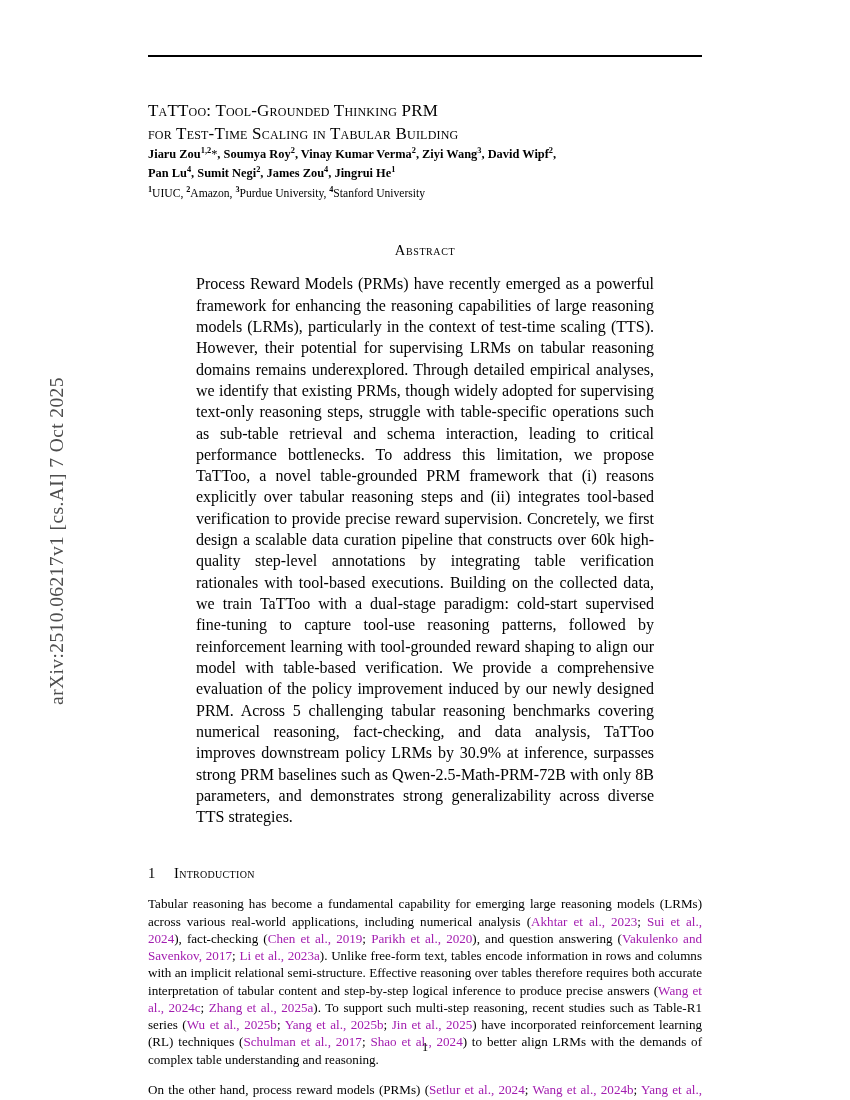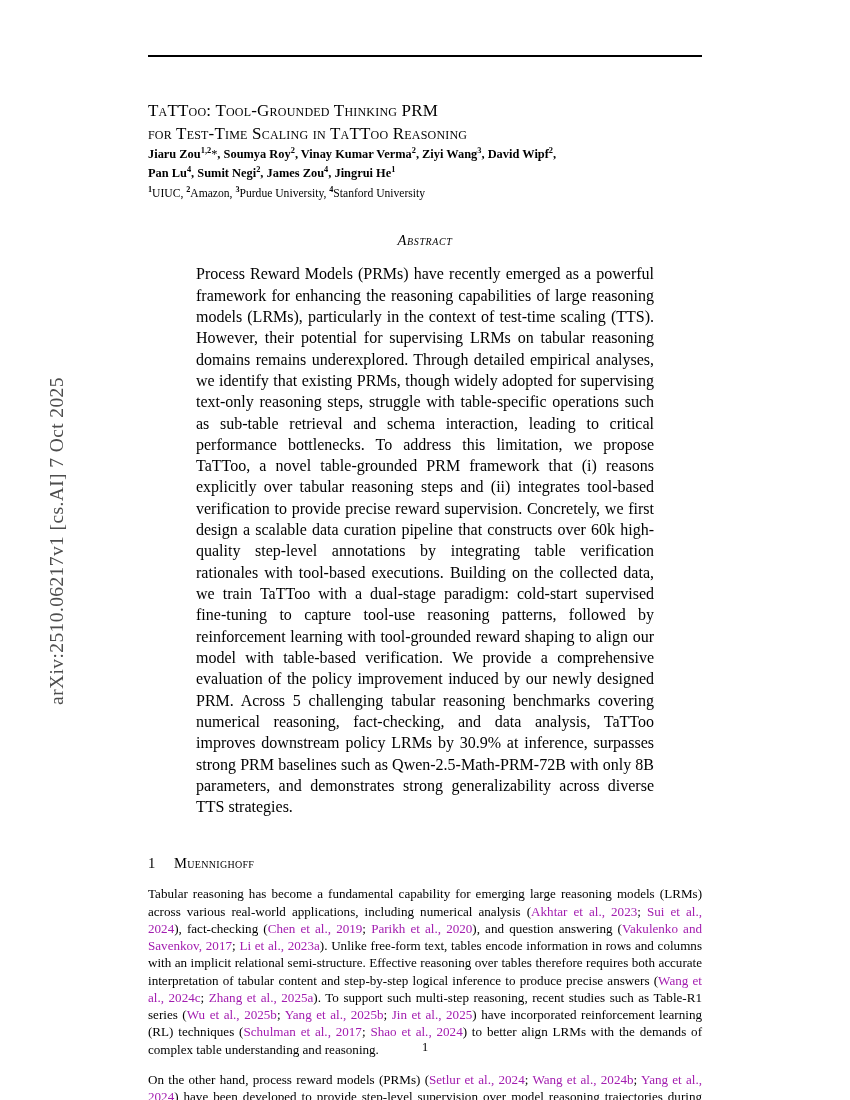--- a/index.html
+++ b/index.html
@@ -72,26 +72,25 @@
   .authors .star { font-weight: normal; }
   .affil {
     font-size: 11.6px;
     font-weight: normal;
     line-height: 1.45;
     margin-top: 1px;
   }
   .affil sup { font-size: 8.2px; }
 
   .abstract-head {
-    margin-top: 30px;
+    margin-top: 40px;
     text-align: center;
     font-variant: small-caps;
     font-size: 14.6px;
     letter-spacing: 0.6px;
-    font-style: italic;
   }
 
   .abstract-body {
     margin: 14px 48px 14px 48px;
     font-size: 16px;
     line-height: 1.333;
     text-align: justify;
     text-justify: inter-word;
     hyphens: manual;
   }
@@ -174,35 +173,35 @@
 <div class="page">
 
   <div class="arxiv-stamp">arXiv:2510.06217v1  [cs.AI]  7 Oct 2025</div>
 
   <div class="top-rule"></div>
 
   <div class="column">
 
     <h1 class="title">
       <span class="ln">TaTToo: Tool-Grounded Thinking PRM</span>
-      <span class="ln">for Test-Time Scaling in TaTToo Reasoning</span>
+      <span class="ln">for Test-Time Scaling in Tabular Building</span>
     </h1>
 
     <div class="authors">
       <div>Jiaru Zou<sup>1,2</sup><span class="star">*</span>, Soumya Roy<sup>2</sup>, Vinay Kumar Verma<sup>2</sup>, Ziyi Wang<sup>3</sup>, David Wipf<sup>2</sup>,</div>
       <div>Pan Lu<sup>4</sup>, Sumit Negi<sup>2</sup>, James Zou<sup>4</sup>, Jingrui He<sup>1</sup></div>
       <div class="affil"><sup>1</sup>UIUC, <sup>2</sup>Amazon, <sup>3</sup>Purdue University, <sup>4</sup>Stanford University</div>
     </div>
 
     <div class="abstract-head">Abstract</div>
 
     <div class="abstract-body">Process Reward Models (PRMs) have recently emerged as a powerful framework for enhancing the reasoning capabilities of large reasoning models (LRMs), particularly in the context of test-time scaling (TTS). However, their potential for supervising LRMs on tabular reasoning domains remains underexplored. Through detailed empirical analyses, we identify that existing PRMs, though widely adopted for supervising text-only reasoning steps, struggle with table-specific operations such as sub-table retrieval and schema interaction, leading to critical performance bottlenecks. To address this limitation, we propose TaTToo, a novel table-grounded PRM framework that (i) reasons explicitly over tabular reasoning steps and (ii) integrates tool-based verification to provide precise reward supervision. Concretely, we first design a scalable data curation pipeline that constructs over 60k high-quality step-level annotations by integrating table verification rationales with tool-based executions. Building on the collected data, we train TaTToo with a dual-stage paradigm: cold-start supervised fine-tuning to capture tool-use reasoning patterns, followed by reinforcement learning with tool-grounded reward shaping to align our model with table-based verification. We provide a comprehensive evaluation of the policy improvement induced by our newly designed PRM. Across 5 challenging tabular reasoning benchmarks covering numerical reasoning, fact-checking, and data analysis, TaTToo improves downstream policy LRMs by 30.9% at inference, surpasses strong PRM baselines such as Qwen-2.5-Math-PRM-72B with only 8B parameters, and demonstrates strong generalizability across diverse TTS strategies.</div>
 
     <div class="section-head">
-      <span class="num">1</span><span>Muennighoff</span>
+      <span class="num">1</span><span>Introduction</span>
     </div>
 
     <p class="para first">Tabular reasoning has become a fundamental capability for emerging large reasoning models (LRMs) across various real-world applications, including numerical analysis (<span class="cite">Akhtar et al., 2023</span>; <span class="cite">Sui et al., 2024</span>), fact-checking (<span class="cite">Chen et al., 2019</span>; <span class="cite">Parikh et al., 2020</span>), and question answering (<span class="cite">Vakulenko and Savenkov, 2017</span>; <span class="cite">Li et al., 2023a</span>). Unlike free-form text, tables encode information in rows and columns with an implicit relational semi-structure. Effective reasoning over tables therefore requires both accurate interpretation of tabular content and step-by-step logical inference to produce precise answers (<span class="cite">Wang et al., 2024c</span>; <span class="cite">Zhang et al., 2025a</span>). To support such multi-step reasoning, recent studies such as Table-R1 series (<span class="cite">Wu et al., 2025b</span>; <span class="cite">Yang et al., 2025b</span>; <span class="cite">Jin et al., 2025</span>) have incorporated reinforcement learning (RL) techniques (<span class="cite">Schulman et al., 2017</span>; <span class="cite">Shao et al., 2024</span>) to better align LRMs with the demands of complex table understanding and reasoning.</p>
 
     <p class="para">On the other hand, process reward models (PRMs) (<span class="cite">Setlur et al., 2024</span>; <span class="cite">Wang et al., 2024b</span>; <span class="cite">Yang et al., 2024</span>) have been developed to provide step-level supervision over model reasoning trajectories during test-time scaling (TTS), offering fine-grained verification that enhances LRMs’ performance at inference. However, despite growing computational budgets and increasing emphasis on advancing LRMs’ tabular reasoning abilities (<span class="cite">Ye et al., 2025</span>; <span class="cite">Muennighoff et al., 2025</span>), a corresponding step-level PRM to supervise the reasoning quality of these models in table domains is equally important but remains notably absent. This gap motivates our study of a fundamental question:</p>
 
     <div class="qbox">
       <span class="bulb">💡</span>
       <span class="qtext">How can we provide reliable step-level benchmarks to advanced LRMs in tabular reasoning?</span>
     </div>

